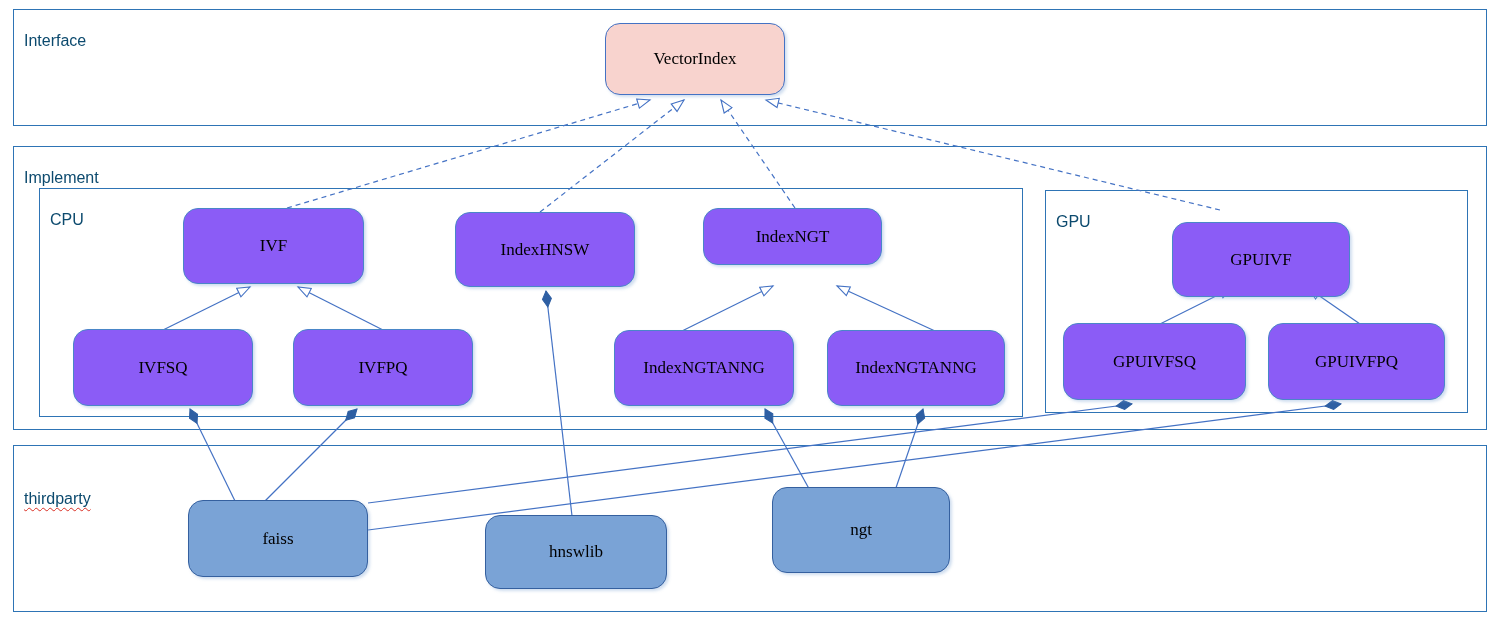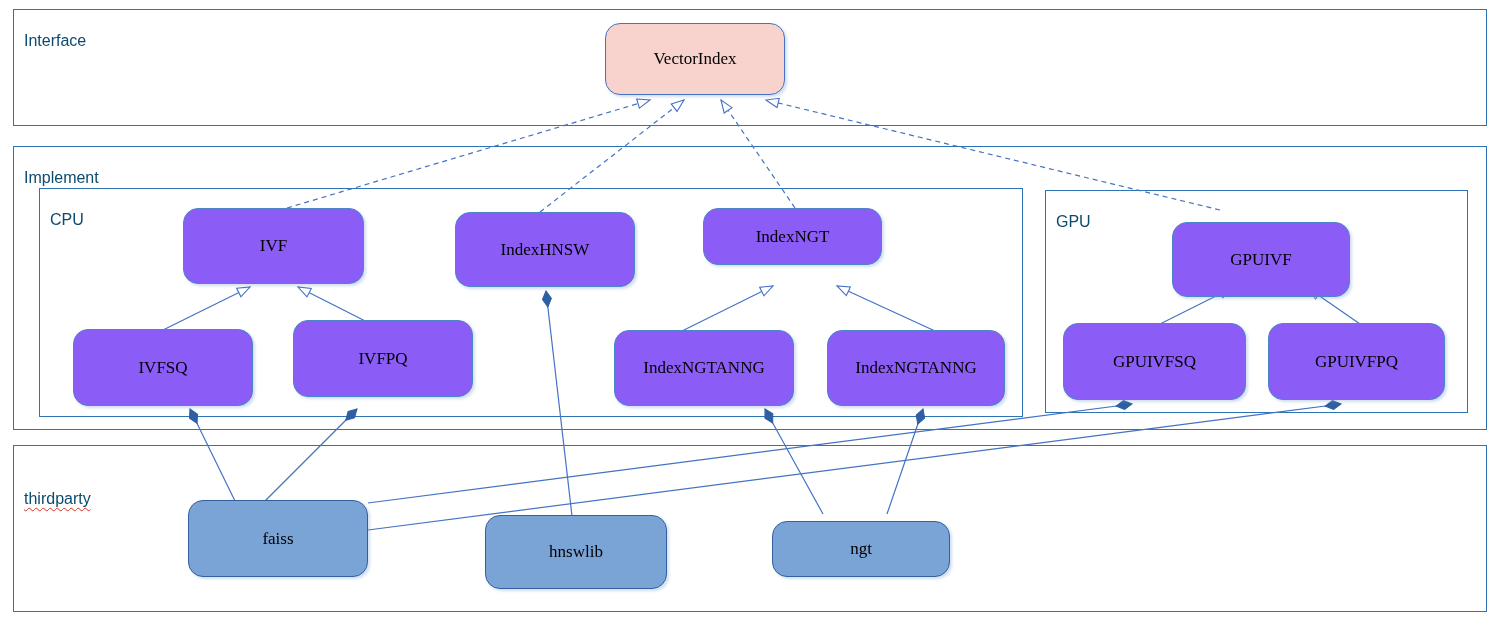--- a/index.html
+++ b/index.html
@@ -103,21 +103,21 @@
   </div>
 
   <div class="node node-green" style="left:1172px;top:222px;width:178px;height:75px">
     <span>GPUIVF</span>
   </div>
 
   <div class="node node-green" style="left:73px;top:329px;width:180px;height:77px">
     <span>IVFSQ</span>
   </div>
 
-  <div class="node node-green" style="left:293px;top:320px;width:180px;height:77px">
+  <div class="node node-green" style="left:293px;top:329px;width:180px;height:77px">
     <span>IVFPQ</span>
   </div>
 
   <div class="node node-green" style="left:614px;top:330px;width:180px;height:76px">
     <span>IndexNGTANNG</span>
   </div>
 
   <div class="node node-green" style="left:827px;top:330px;width:178px;height:76px">
     <span>IndexNGTANNG</span>
   </div>
@@ -131,17 +131,17 @@
   </div>
 
   <div class="node node-blue" style="left:188px;top:500px;width:180px;height:77px">
     <span>faiss</span>
   </div>
 
   <div class="node node-blue" style="left:485px;top:515px;width:182px;height:74px">
     <span>hnswlib</span>
   </div>
 
-  <div class="node node-blue" style="left:772px;top:521px;width:178px;height:56px">
+  <div class="node node-blue" style="left:772px;top:487px;width:178px;height:86px">
     <span>ngt</span>
   </div>
 
 </div>
 
 </body></html>

